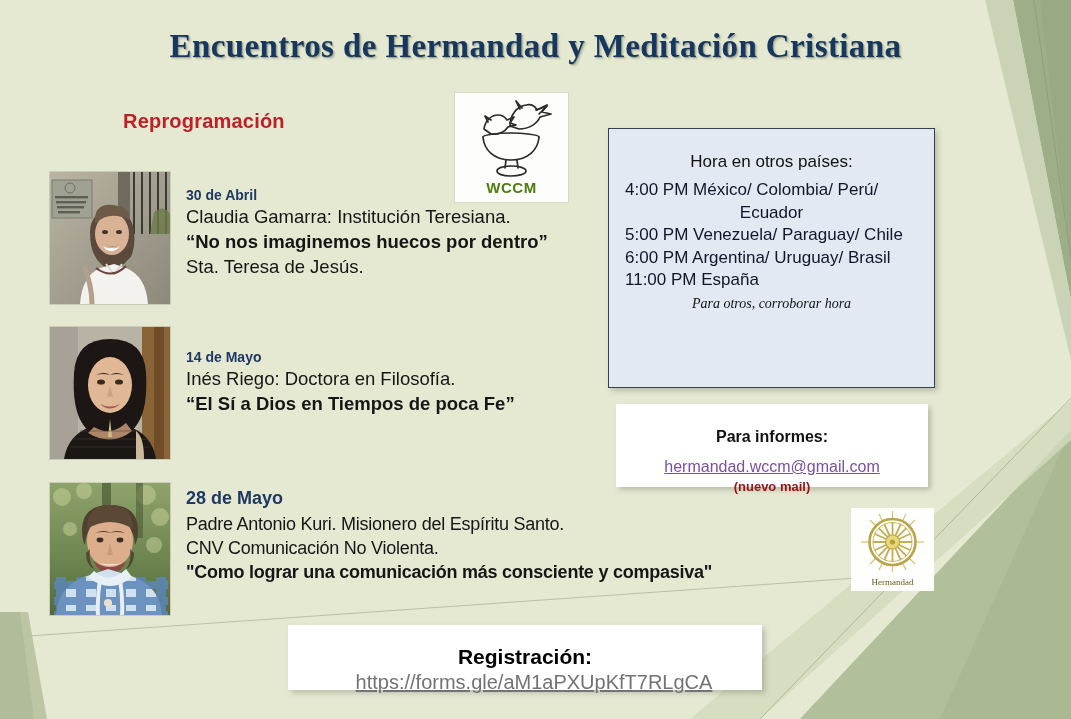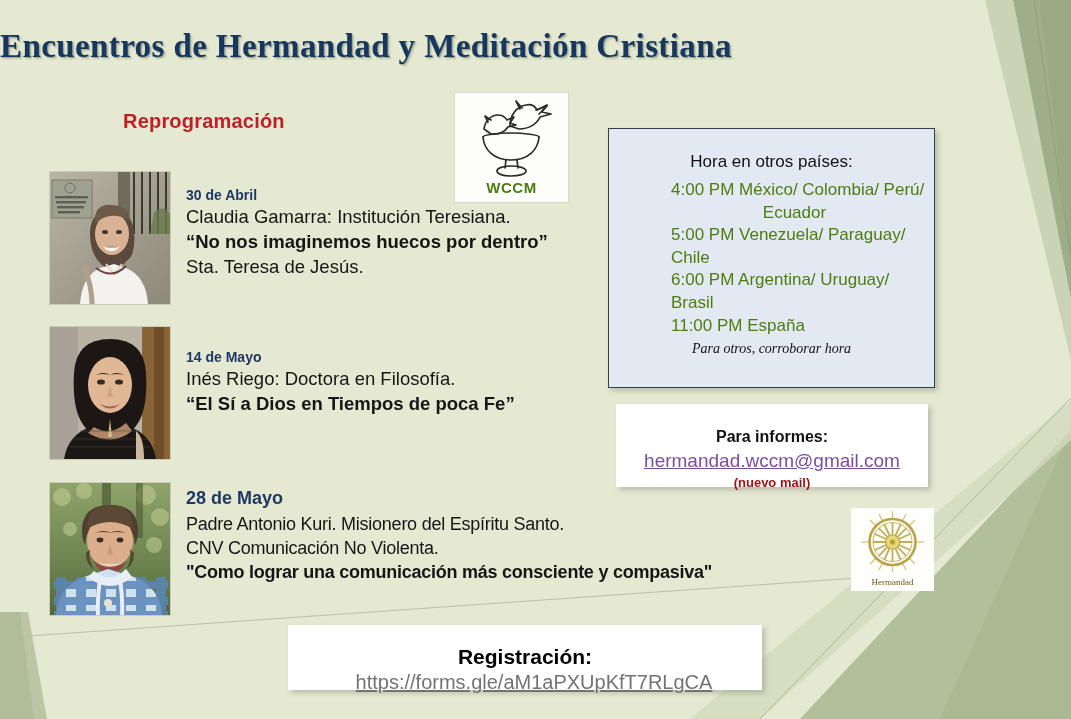--- a/index.html
+++ b/index.html
@@ -19,21 +19,21 @@
   }
 
   
   .bg-layer { position: absolute; inset: 0; pointer-events: none; }
   .bg-layer svg { display: block; width: 100%; height: 100%; }
 
   
   .title {
     position: absolute;
     left: 0; right: 0; top: 28px;
-    text-align: left;
+    text-align: center;
     font-family: "Liberation Serif", "DejaVu Serif", serif;
     font-weight: bold;
     font-size: 33px;
     letter-spacing: 0.4px;
     color: #17375e;
     text-shadow: 1px 1px 0 rgba(130,140,120,0.55), 2px 2px 2px rgba(120,130,110,0.35);
     white-space: nowrap;
   }
 
   
@@ -132,23 +132,22 @@
   }
   .zoom-sub {
     margin-top: 24px;
     font-size: 17px;
     color: #111;
     line-height: 1.0;
   }
   .zoom-lines {
     margin-top: 9px;
     font-size: 17px;
-    color: #4d7c0f;
+    color: #0f172a;
     line-height: 1.33;
-    padding-left: 46px;
   }
   .zoom-lines .l-left { text-align: left; padding-left: 16px; }
   .zoom-note {
     margin-top: 4px;
     font-size: 14px;
     font-style: italic;
     color: #111;
     font-family: Liberation Serif, serif;
   }
 
@@ -162,22 +161,22 @@
     box-shadow: 3px 3px 5px rgba(90,95,80,0.30);
     text-align: center;
   }
   .info-h {
     margin-top: 24px;
     font-size: 16px;
     font-weight: bold;
     color: #111;
   }
   .info-mail {
-    margin-top: 4px;
-    font-size: 19px;
+    margin-top: 12px;
+    font-size: 16px;
     color: #7b4fa0;
     text-decoration: underline;
     display: inline-block;
   }
   .info-new {
     margin-top: 3px;
     font-size: 13px;
     font-weight: bold;
     color: #9d1116;
   }

